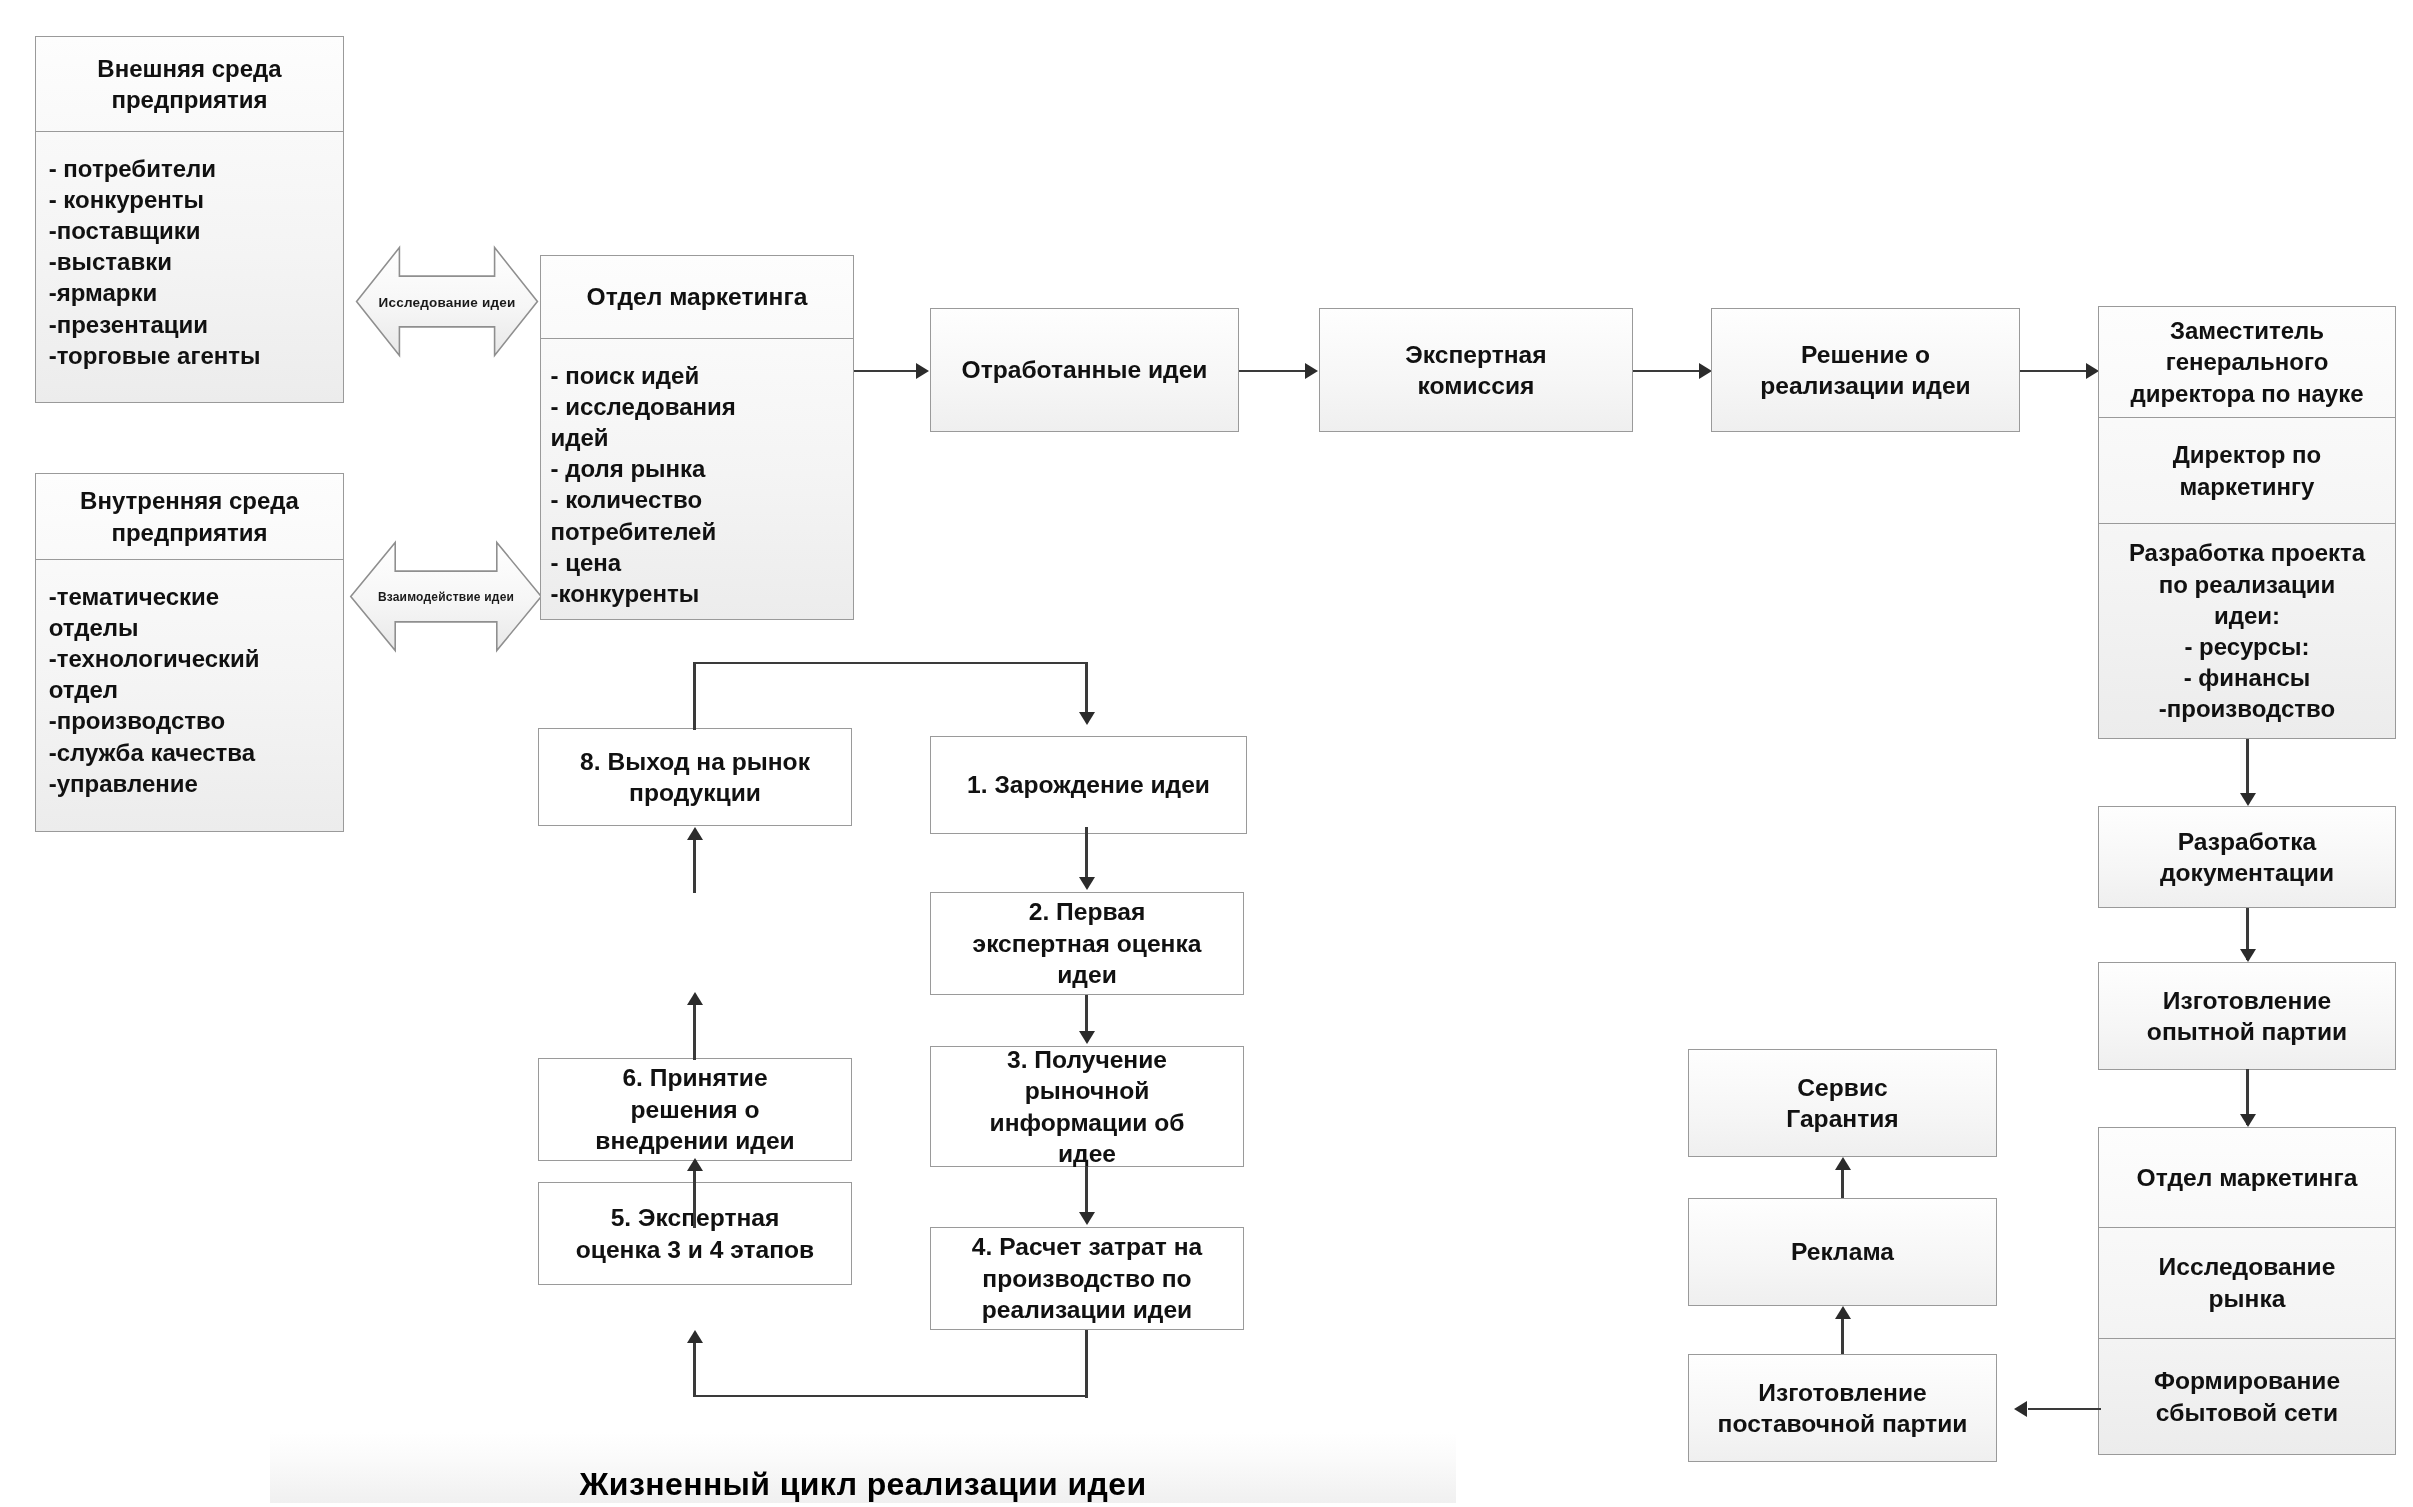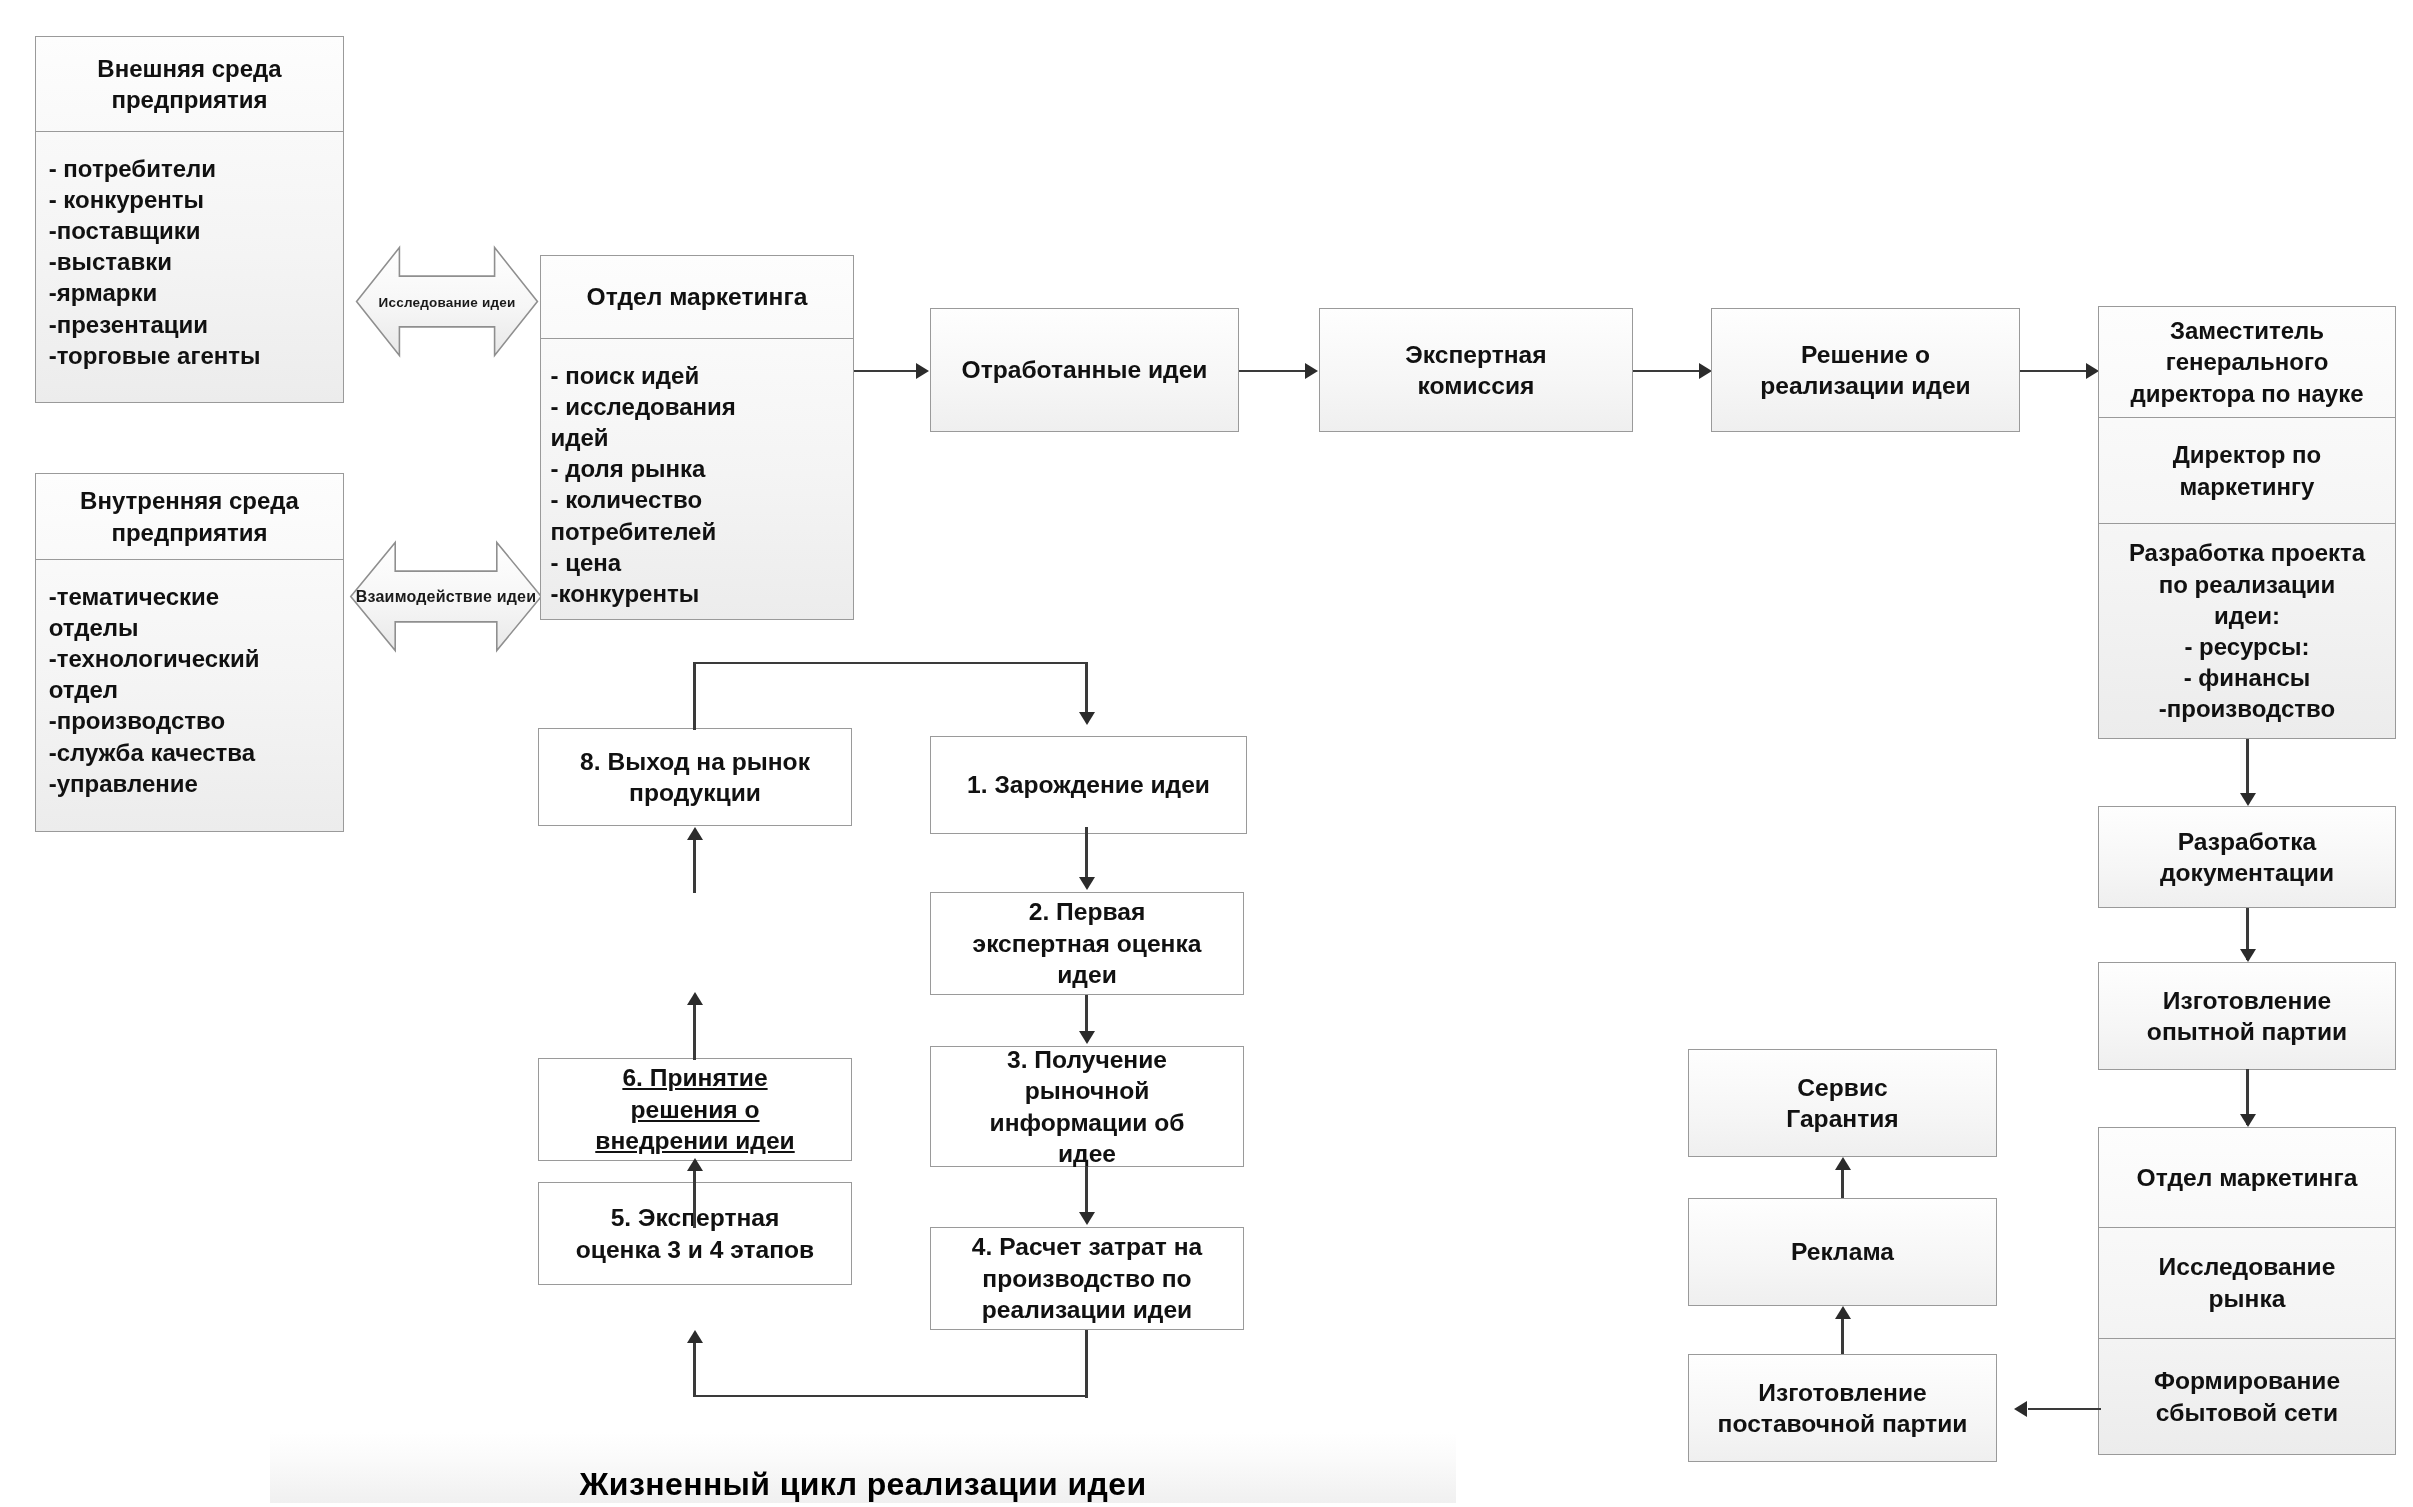--- a/index.html
+++ b/index.html
@@ -147,21 +147,21 @@
     <svg width="194" height="127" viewBox="0 0 244 160">
       <defs>
         <linearGradient id="bg2" x1="0" y1="0" x2="0" y2="1">
           <stop offset="0" stop-color="#ffffff"></stop>
           <stop offset="0.55" stop-color="#f6f6f6"></stop>
           <stop offset="1" stop-color="#e8e8e8"></stop>
         </linearGradient>
       </defs>
       <polygon points="2,80 58,12 58,48 186,48 186,12 242,80 186,148 186,112 58,112 58,148" fill="url(#bg2)" stroke="#8f8f8f" stroke-width="2"></polygon>
     </svg>
-    <div class="bilabel" style="font-size:16px;">Взаимодействие идеи</div>
+    <div class="bilabel" style="font-size:12px;">Взаимодействие идеи</div>
   </div>
 
   <div class="stack" style="left:540px; top:255px; width:314px; height:365px;">
     <div class="sect fs31" style="height:83px;">Отдел маркетинга</div>
     <div class="sect left fs30" style="flex:1; align-items:flex-start; padding-top:20.6px; padding-left:9.5px;">- поиск идей
 - исследования
 идей
 - доля рынка
 - количество
 потребителей
@@ -240,21 +240,21 @@
   <div class="ln v" style="left:1841px; top:1317px; width:3.2px; height:46px;"></div>
   <div class="ar up" style="left:1835px; top:1306px;"></div>
 
   <div class="box plain fs31" style="left:1688px; top:1354px; width:309px; height:108px;">Изготовление
 поставочной партии</div>
 
   <div class="box white fs31" style="left:538px; top:728px; width:314px; height:98px;">8. Выход на рынок
 продукции</div>
 
 
-  <div class="box white fs31" style="left:538px; top:1058px; width:314px; height:103px;text-decoration:underline;">6. Принятие
+  <div class="box white fs31" style="left:538px; top:1058px; width:314px; height:103px;">6. Принятие
 решения о
 внедрении идеи</div>
 
   <div class="box white fs31" style="left:538px; top:1182px; width:314px; height:103px;">5. Экспертная
 оценка 3 и 4 этапов</div>
 
   <div class="ln v" style="left:693px; top:833px; width:3.2px; height:60px;"></div>
   <div class="ar up" style="left:687px; top:827px;"></div>
 
   <div class="ln v" style="left:693px; top:1000px; width:3.2px; height:60px;"></div>

